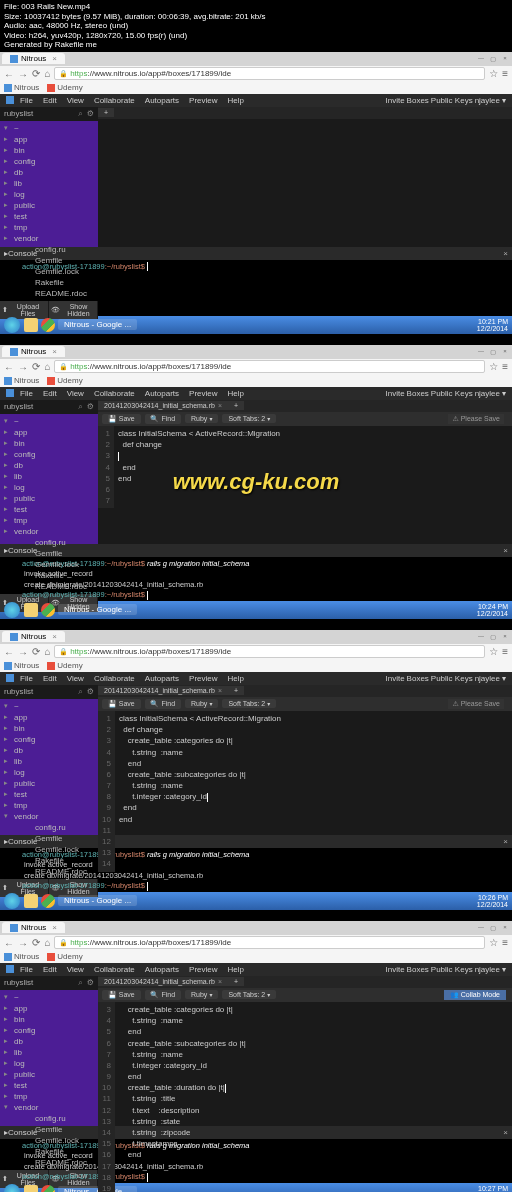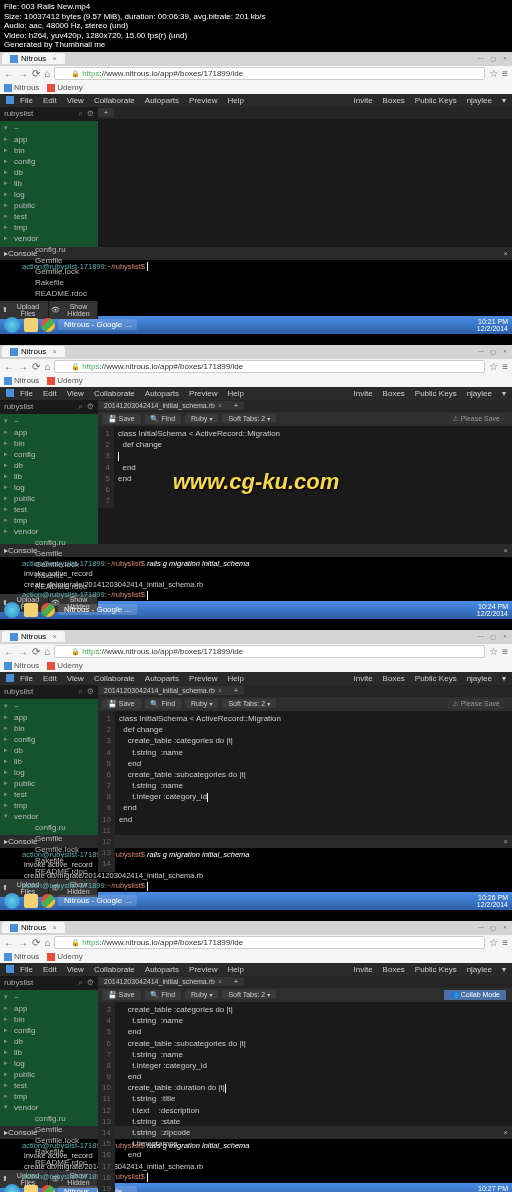--- a/index.html
+++ b/index.html
@@ -13,32 +13,32 @@
 .tb-icon.chrome { background: linear-gradient(135deg, #e84e3c 33%, #4cb050 33% 66%, #fbc02d 66%); border-radius: 50%; }
 .tb-item { background: rgba(255,255,255,0.15); color: #fff; padding: 1px 6px; margin-right: 4px; font-size: 8px; border-radius: 2px; }
 .tb-tray { margin-left: auto; color: #fff; font-size: 7px; text-align: right; line-height: 1; }
 .browser-chrome { background: #e8e8e8; }
 .tab-bar { background: #d4d4d4; display: flex; align-items: center; height: 14px; padding: 0 2px; }
 .tab { background: #f5f5f5; padding: 1px 8px; font-size: 8px; border-radius: 3px 3px 0 0; margin-right: 2px; display: flex; align-items: center; }
 .tab .x { margin-left: 6px; color: #888; }
 .tab-icon { width: 8px; height: 8px; background: #4a90d9; margin-right: 3px; }
 .nav-bar { background: #f5f5f5; display: flex; align-items: center; height: 16px; padding: 0 4px; gap: 4px; }
 .nav-btn { color: #666; font-size: 10px; }
-.url-bar { flex: 1; background: #fff; border: 1px solid #ccc; padding: 1px 16px; font-size: 8px; color: #333; border-radius: 2px; display: flex; align-items: center; }
+.url-bar { flex: 1; background: #fff; border: 1px solid #ccc; padding: 1px 4px; font-size: 8px; color: #333; border-radius: 2px; display: flex; align-items: center; }
 .url-bar .lock { color: #4caf50; margin-right: 2px; font-size: 7px; }
 .url-bar .https { color: #4caf50; }
 .bookmark-bar { background: #f5f5f5; display: flex; height: 12px; padding: 0 4px; gap: 8px; align-items: center; }
 .bm-item { font-size: 8px; color: #555; display: flex; align-items: center; gap: 2px; }
 .bm-icon { width: 8px; height: 8px; background: #4a90d9; }
 .bm-icon.red { background: #e84e3c; }
 .ide-topbar { background: #2a2a2a; color: #ccc; display: flex; padding: 2px 6px; font-size: 8px; align-items: center; }
 .ide-menu-item { margin-right: 10px; cursor: pointer; }
-.ide-right-menu { margin-left: auto; display: flex; gap: 10px; }
+.ide-right-menu { margin-left: auto; display: flex; gap: 2px; }
 .ide-body { display: flex; background: #1a1a1a; }
-.sidebar { width: 98px; background: #14532d; }
+.sidebar { width: 98px; background: #4c1d95; }
 .sidebar-header { background: #1a1a1a; color: #aaa; padding: 2px 4px; font-size: 8px; display: flex; justify-content: space-between; align-items: center; }
 .sidebar-tools { display: flex; gap: 4px; color: #888; }
 .tree { padding: 2px 0; }
 .tree-item { color: #bbb; padding: 1px 4px 1px 14px; font-size: 8px; position: relative; }
 .tree-item.expandable::before { content: "▸"; position: absolute; left: 4px; color: #888; font-size: 7px; }
 .tree-item.expanded::before { content: "▾"; position: absolute; left: 4px; color: #888; font-size: 7px; }
 .tree-item.file { padding-left: 35px; }
 .sidebar-footer { display: flex; }
 .sb-btn { flex: 1; background: #333; color: #ccc; text-align: center; padding: 2px; font-size: 7px; border-right: 1px solid #1a1a1a; display: flex; align-items: center; justify-content: center; gap: 2px; }
 .editor-area { flex: 1; background: #1a1a1a; }
@@ -66,21 +66,21 @@
 .win-btn { width: 10px; height: 8px; font-size: 6px; text-align: center; color: #666; }
 </style>
 </head>
 <body>
 
 <div class="header-info">
   <div>File: 003 Rails New.mp4</div>
   <div>Size: 10037412 bytes (9.57 MiB), duration: 00:06:39, avg.bitrate: 201 kb/s</div>
   <div>Audio: aac, 48000 Hz, stereo (und)</div>
   <div>Video: h264, yuv420p, 1280x720, 15.00 fps(r) (und)</div>
-  <div>Generated by Thumbnail me</div>
+  <div>Generated by Rakefile me</div>
 </div>
 
 <div class="frame">
   <div class="browser-chrome">
     <div class="tab-bar">
       <div class="tab">
           <span class="tab-icon"></span>
           <span>Nitrous</span>
           <span class="x">×</span>
         </div>

